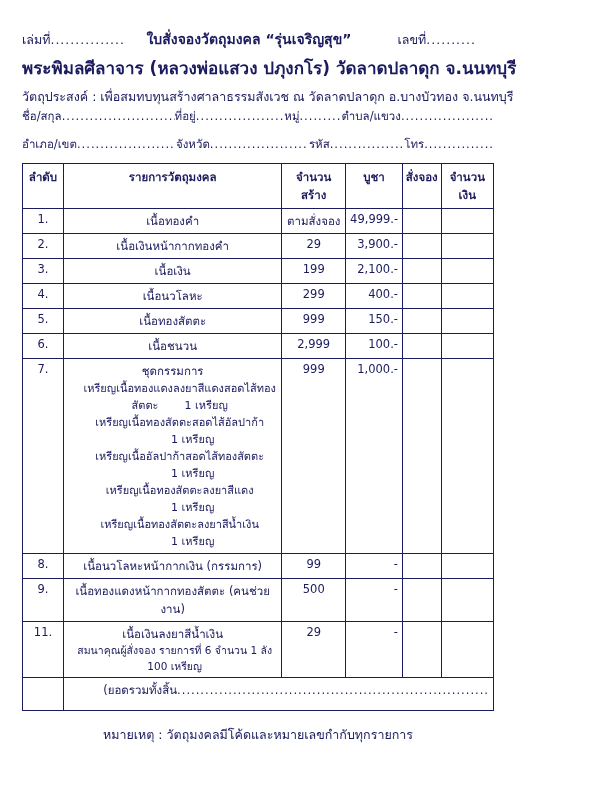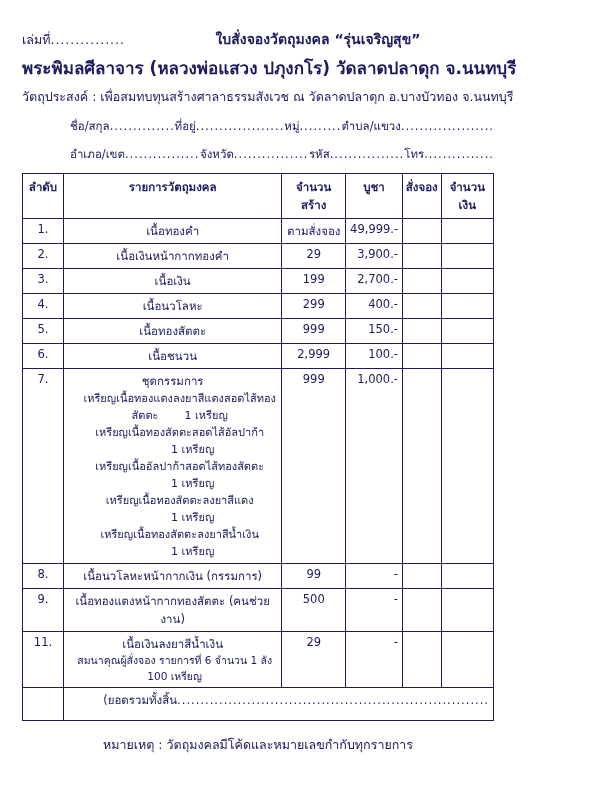--- a/index.html
+++ b/index.html
@@ -53,32 +53,31 @@
   .title-main {
     text-align: left;
     font-size: 17px;
     font-weight: bold;
     margin: 4px 0 6px 0;
     white-space: nowrap;
   }
   .purpose {
     text-align: center;
     font-size: 12.5px;
-    margin-bottom: 10px;
+    margin-bottom: 0;
     white-space: nowrap;
   }
 
   
   .fill-row {
     font-size: 11.5px;
     margin-bottom: 10px;
     white-space: nowrap;
     display: flex;
     align-items: baseline;
-    margin-left: 48px;
   }
   .fill-row .lbl { flex: 0 0 auto; }
   .fill-row .dots {
     flex: 1 1 auto;
     overflow: hidden;
     letter-spacing: 1px;
     color: #1a1a5e;
   }
   .dots-fixed { letter-spacing: 1px; }
 
@@ -141,20 +140,23 @@
 </head>
 <body>
 
 <div class="page">
 
   <div class="top-row">
     <div class="top-left">
       <span>เล่มที่</span><span class="dotline">...............</span>
     </div>
     <div class="top-center">ใบสั่งจองวัตถุมงคล “รุ่นเจริญสุข”</div>
+    <div class="top-right">
+      <span>เลขที่</span><span class="dotline">..........</span>
+    </div>
   </div>
 
   <div class="title-main">พระพิมลศีลาจาร (หลวงพ่อแสวง ปภุงกโร) วัดลาดปลาดุก จ.นนทบุรี</div>
   <div class="purpose">วัตถุประสงค์ : เพื่อสมทบทุนสร้างศาลาธรรมสังเวช ณ วัดลาดปลาดุก อ.บางบัวทอง จ.นนทบุรี</div>
 
   <div class="fill-row">
     <span class="lbl">ชื่อ/สกุล</span>
     <span class="dots">.....................................................................</span>
     <span class="lbl">ที่อยู่</span>
     <span class="dots-fixed">...................</span>
@@ -208,21 +210,21 @@
         <td class="item">เนื้อเงินหน้ากากทองคำ</td>
         <td class="qty">29</td>
         <td class="price">3,900.-</td>
         <td></td>
         <td></td>
       </tr>
       <tr>
         <td class="no">3.</td>
         <td class="item">เนื้อเงิน</td>
         <td class="qty">199</td>
-        <td class="price">2,700.-</td>
+        <td class="price">2,100.-</td>
         <td></td>
         <td></td>
       </tr>
       <tr>
         <td class="no">4.</td>
         <td class="item">เนื้อนวโลหะ</td>
         <td class="qty">299</td>
         <td class="price">400.-</td>
         <td></td>
         <td></td>

